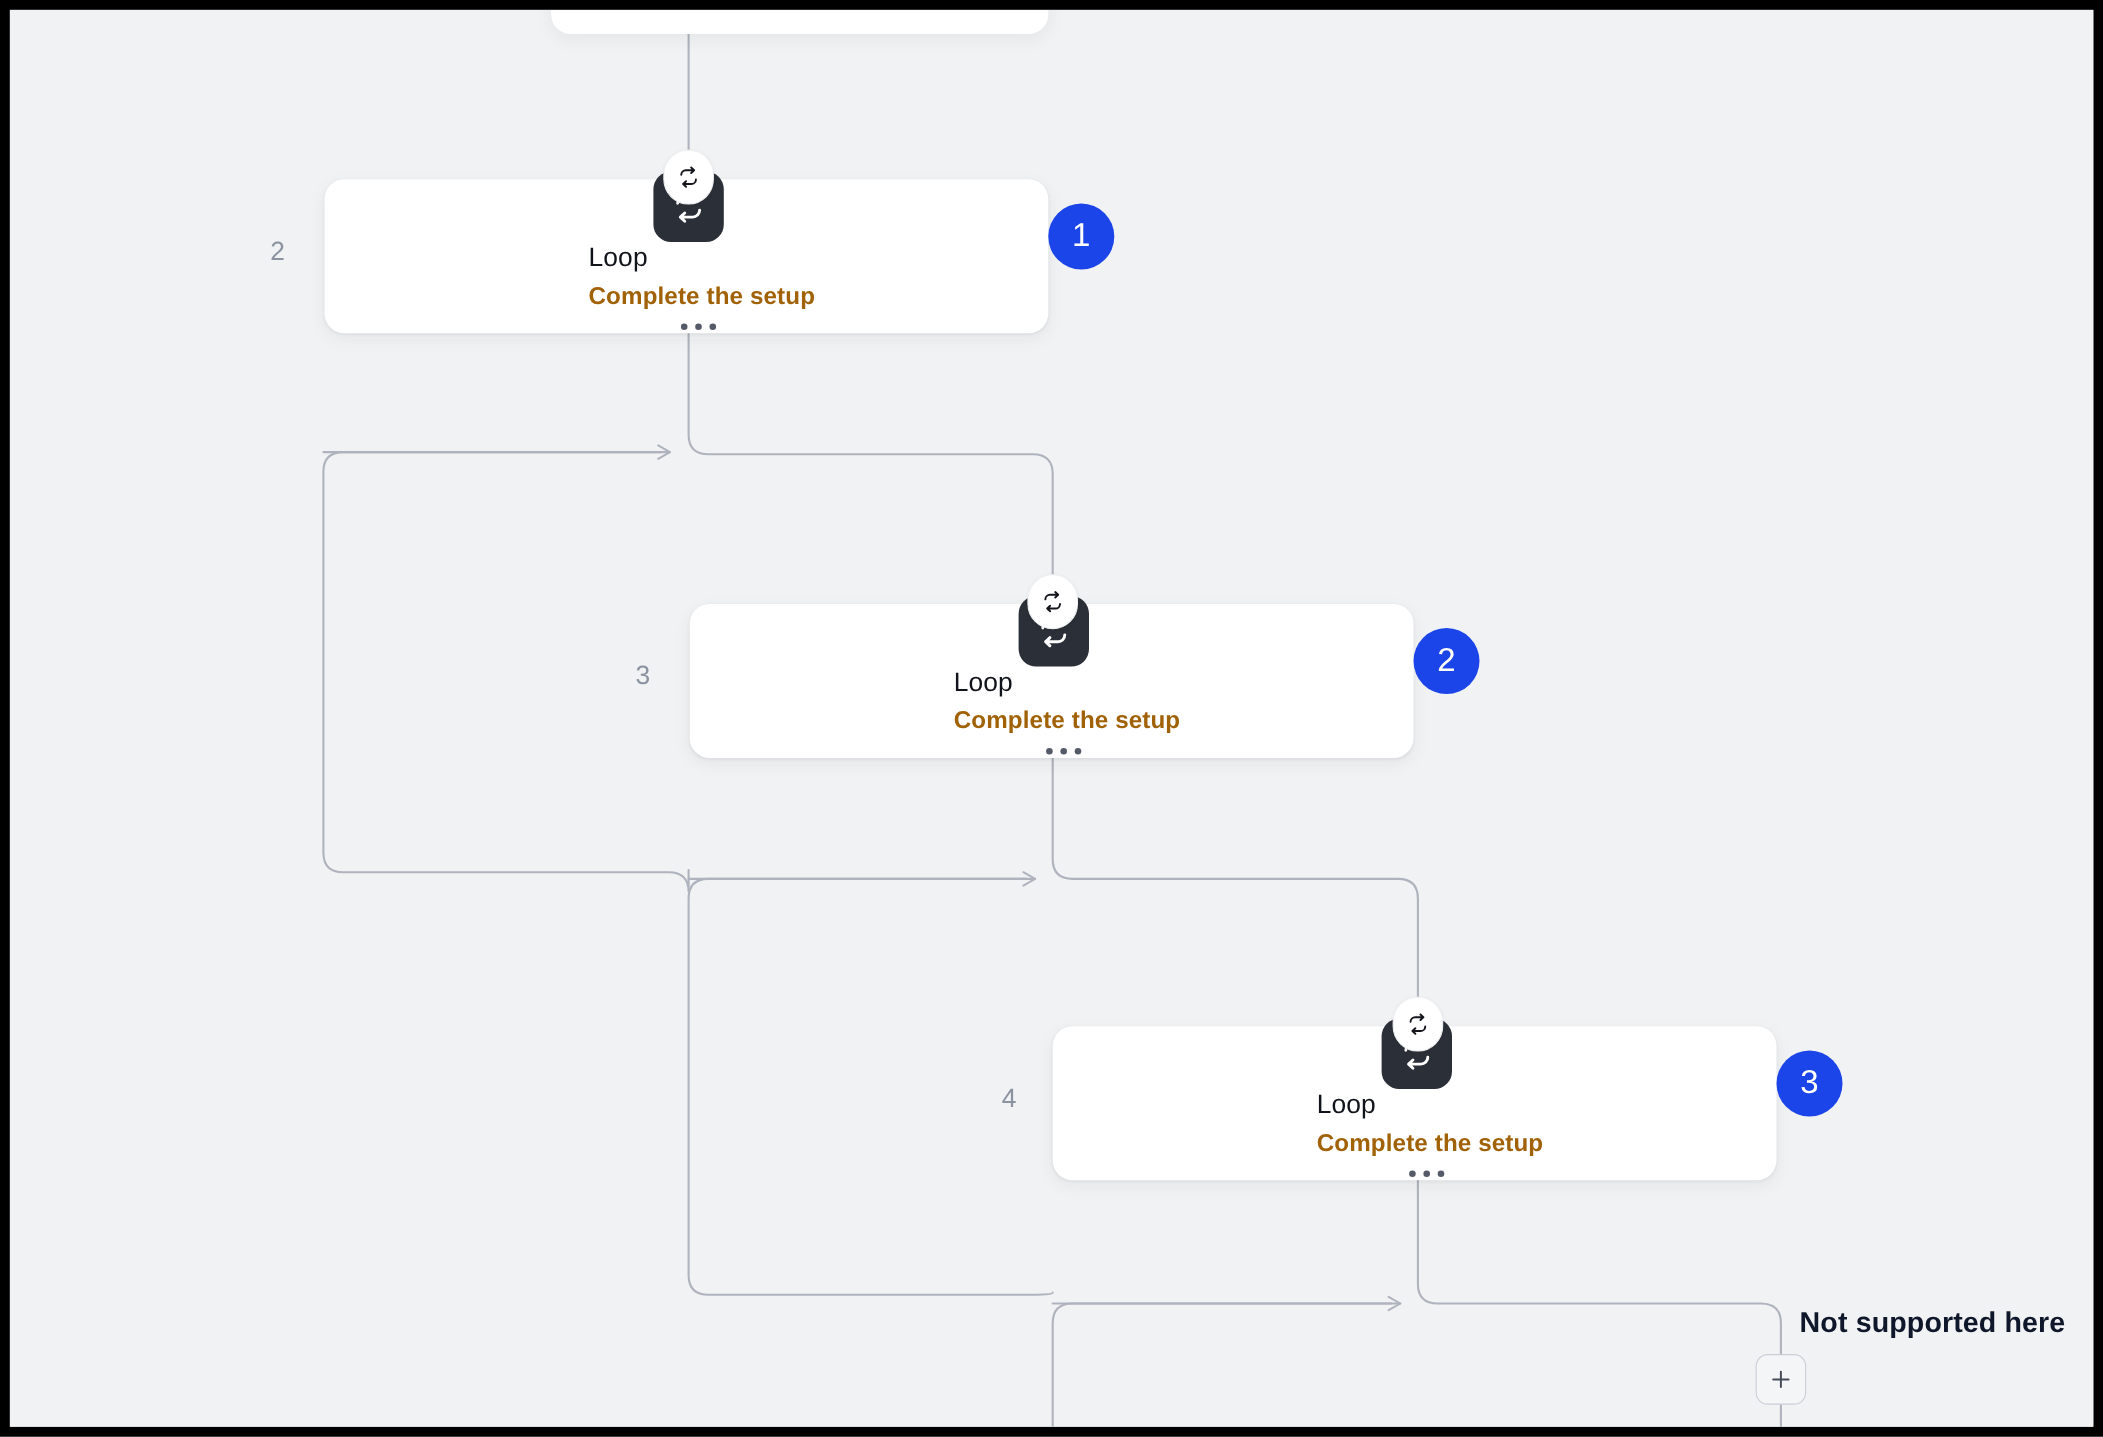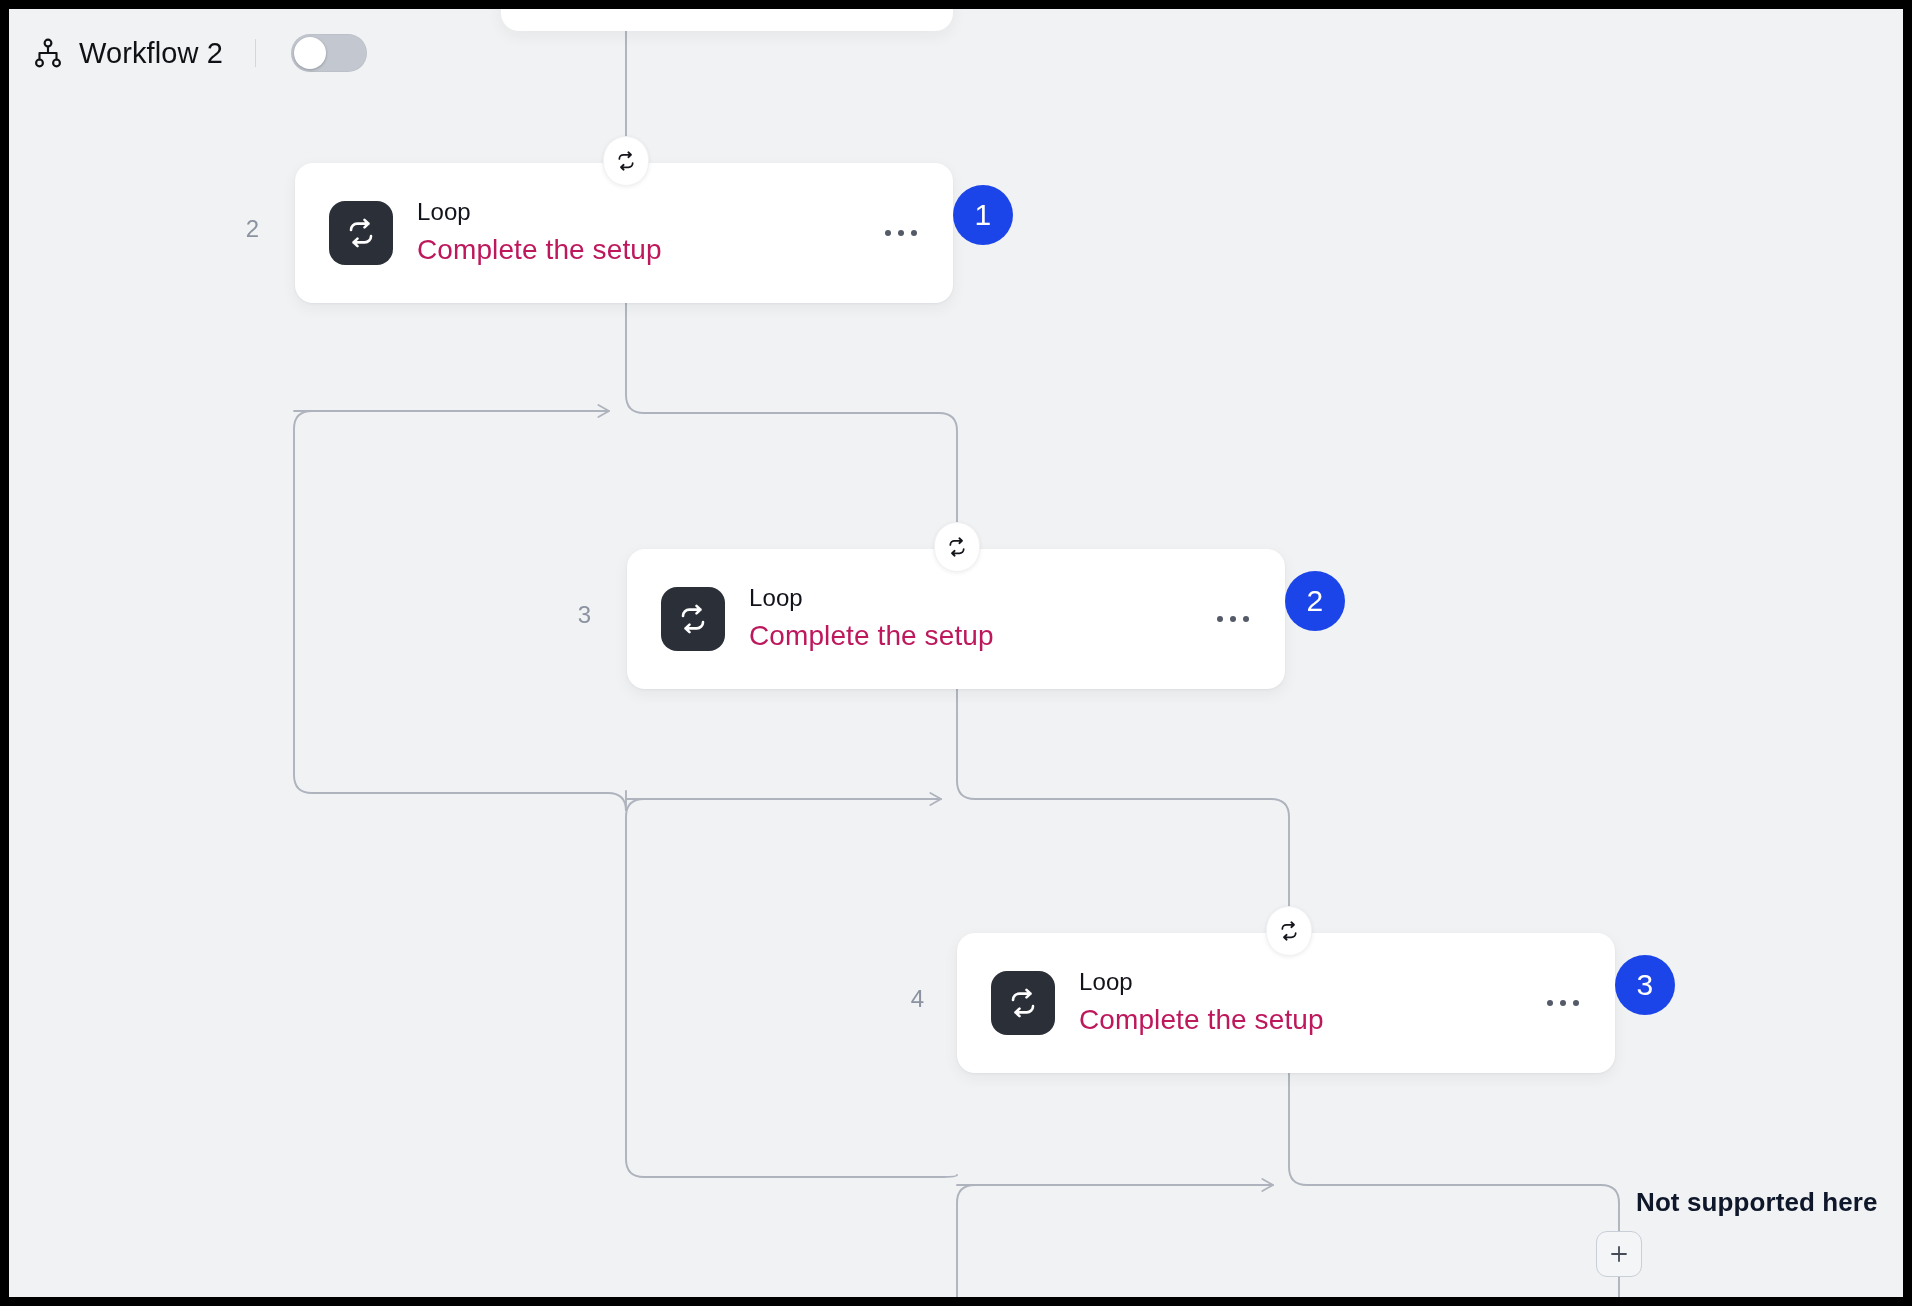--- a/index.html
+++ b/index.html
@@ -109,20 +109,21 @@
     display: flex;
     align-items: center;
   }
 
   .node-inner {
     display: flex;
     align-items: center;
     width: 100%;
     padding: 0 30px 0 34px;
     box-sizing: border-box;
+    flex-direction: column;
   }
 
   .tile {
     width: 64px;
     height: 64px;
     border-radius: 16px;
     background: #2b2f37;
     display: flex;
     align-items: center;
     justify-content: center;
@@ -136,23 +137,23 @@
     min-width: 0;
   }
   .node-title {
     font-size: 24px;
     color: #11131a;
     font-weight: 400;
     line-height: 1.22;
     letter-spacing: .1px;
   }
   .node-sub {
-    font-size: 28px;
-    color: #be185d;
-    font-weight: 400;
+    font-size: 22px;
+    color: #a16207;
+    font-weight: 700;
     line-height: 1.3;
     margin-top: 6px;
     letter-spacing: .1px;
   }
 
   .dots {
     flex: 0 0 auto;
     display: flex;
     gap: 7px;
     align-items: center;
@@ -273,33 +274,20 @@
 
         <path d="M 1280 1064 L 1280 1158 Q 1280 1176 1298 1176 L 1592 1176 Q 1610 1176 1610 1194 L 1610 1222"></path>
         <path d="M 1610 1268 L 1610 1288"></path>
 
         <path d="M 1610 1288 L 1610 1288"></path>
         <path d="M 948 1288 L 948 1194 Q 948 1176 966 1176 L 1256 1176"></path>
         <path d="M 948 1176 L 1264 1176" marker-end="url(#arrow)"></path>
       </g>
     </svg>
 
-    <div class="header">
-      <svg class="hierarchy-icon" viewBox="0 0 24 24" fill="none">
-        <circle cx="12" cy="5" r="2.4" stroke="#101114" stroke-width="1.5"></circle>
-        <circle cx="6" cy="19" r="2.4" stroke="#101114" stroke-width="1.5"></circle>
-        <circle cx="18" cy="19" r="2.4" stroke="#101114" stroke-width="1.5"></circle>
-        <path d="M12 7.4 L12 12 M6 16.6 L6 12 L18 12 L18 16.6" stroke="#101114" stroke-width="1.5" stroke-linecap="round" stroke-linejoin="round"></path>
-      </svg>
-      <div class="wf-title">Workflow 2</div>
-      <div class="header-divider"></div>
-      <div class="toggle">
-        <div class="knob"></div>
-      </div>
-    </div>
 
     <div class="step-num" style="left:210px; top:206px;">2</div>
     <div class="loop-pill" style="left:594px; top:127px;">
       <svg viewBox="0 0 24 24" fill="none">
         <path d="M4 9.5a5 5 0 0 1 5-5h9m0 0-3.2-3M18 4.5l-3.2 3" stroke="#14161c" stroke-width="2.1" stroke-linecap="round" stroke-linejoin="round"></path>
         <path d="M20 14.5a5 5 0 0 1-5 5H6m0 0 3.2 3M6 19.5l3.2-3" stroke="#14161c" stroke-width="2.1" stroke-linecap="round" stroke-linejoin="round"></path>
       </svg>
     </div>
     <div class="node" style="left:286px; top:154px; width:658px; height:140px;">
       <div class="node-inner">

